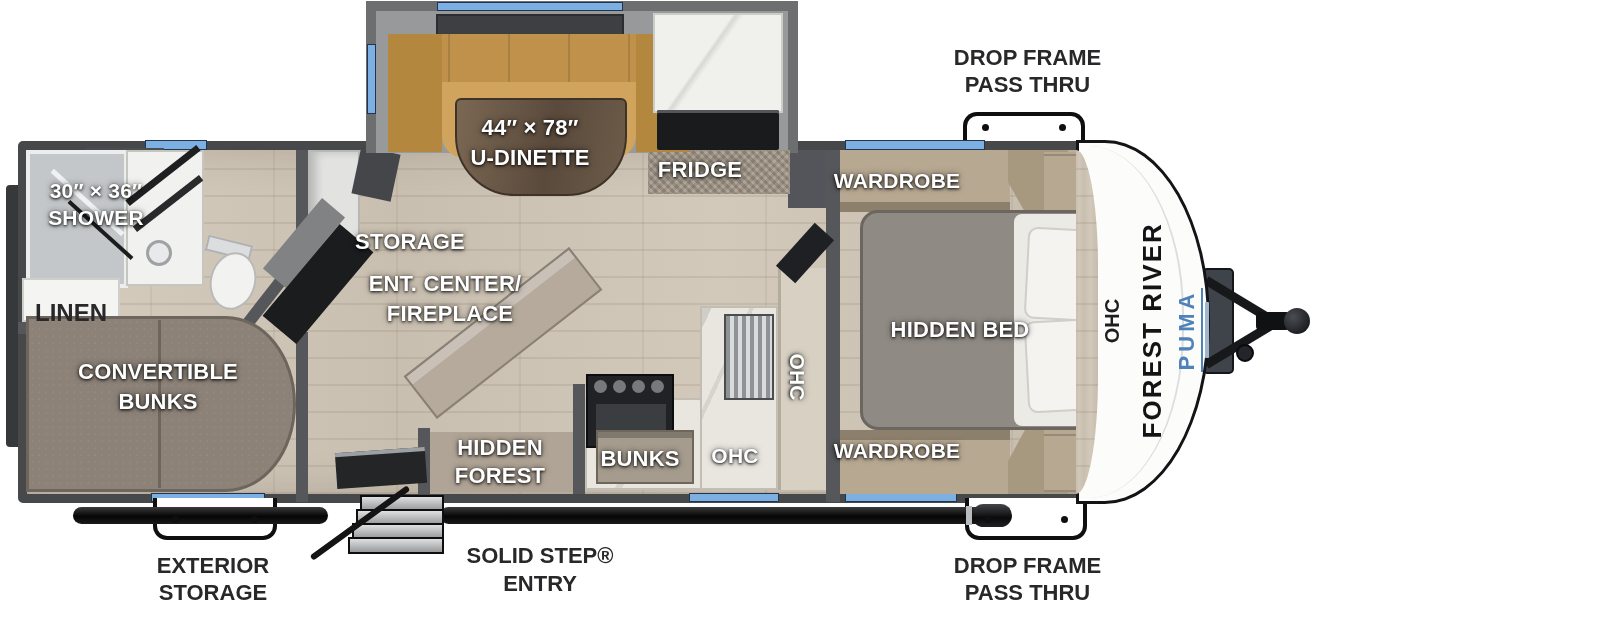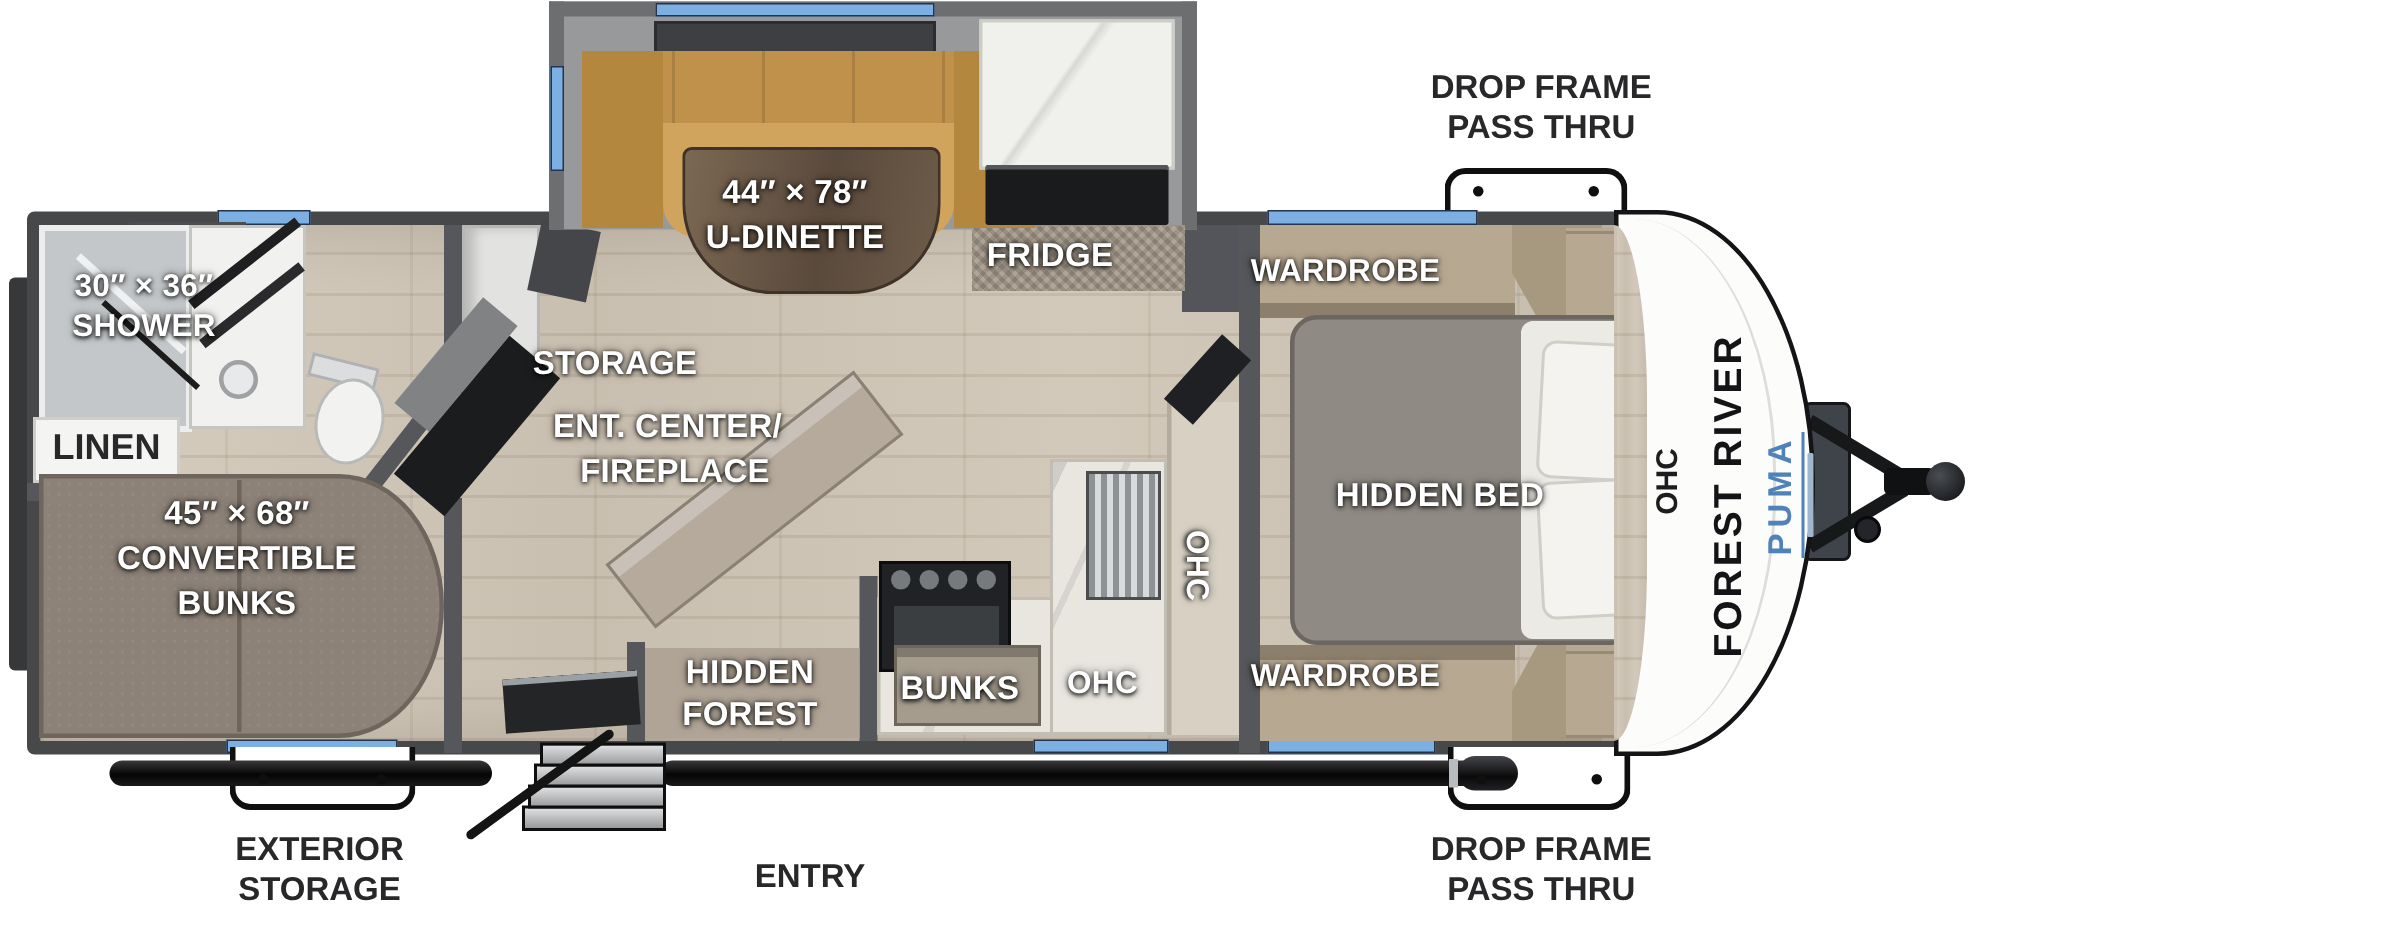--- a/index.html
+++ b/index.html
@@ -147,28 +147,27 @@
 
   <div class="abs" style="left:1202px;top:268px;width:32px;height:106px;background:#3f434a;border:2px solid #15161a;border-radius:5px;z-index:5;"></div>
   <div class="abs" style="left:1201px;top:295px;width:74px;height:9px;background:#17181a;transform:rotate(31deg);z-index:6;"></div>
   <div class="abs" style="left:1201px;top:341px;width:74px;height:9px;background:#17181a;transform:rotate(-31deg);z-index:6;"></div>
   <div class="abs" style="left:1256px;top:312px;width:34px;height:18px;background:#101113;border-radius:4px;z-index:7;"></div>
   <div class="abs" style="left:1284px;top:308px;width:26px;height:26px;border-radius:50%;background:radial-gradient(circle at 35% 35%,#4a4d52,#0c0d0f);z-index:8;"></div>
   <div class="abs" style="left:1236px;top:344px;width:18px;height:18px;border-radius:50%;background:#23252a;border:2px solid #0a0a0c;z-index:7;"></div>
 
   <div class="lbl f21" style="left:26px;top:180px;width:140px;">30″ × 36″</div>
   <div class="lbl f21" style="left:26px;top:207px;width:140px;">SHOWER</div>
-  <div class="lbl-dark f24" style="left:29px;top:286px;width:84px;">LINEN</div>
+  <div class="lbl-dark f24" style="left:29px;top:300px;width:84px;">LINEN</div>
   <div class="lbl f22" style="left:440px;top:116px;width:180px;z-index:40;">44″ × 78″</div>
   <div class="lbl f22" style="left:440px;top:146px;width:180px;z-index:40;">U-DINETTE</div>
   <div class="lbl f22" style="left:630px;top:158px;width:140px;">FRIDGE</div>
   <div class="lbl f22" style="left:340px;top:230px;width:140px;">STORAGE</div>
   <div class="lbl f22" style="left:345px;top:272px;width:200px;">ENT. CENTER/</div>
   <div class="lbl f22" style="left:360px;top:302px;width:180px;">FIREPLACE</div>
-  <div class="lbl f22" style="left:58px;top:330px;width:200px;">45″ × 68″</div>
   <div class="lbl f22" style="left:58px;top:360px;width:200px;">CONVERTIBLE</div>
   <div class="lbl f22" style="left:58px;top:390px;width:200px;">BUNKS</div>
   <div class="lbl f22" style="left:430px;top:436px;width:140px;">HIDDEN</div>
   <div class="lbl f22" style="left:430px;top:464px;width:140px;">FOREST</div>
   <div class="lbl f22" style="left:585px;top:447px;width:110px;">BUNKS</div>
   <div class="lbl f21" style="left:695px;top:445px;width:80px;">OHC</div>
   <div class="lbl f21" style="left:767px;top:366px;width:60px;transform:rotate(90deg);">OHC</div>
   <div class="lbl f21" style="left:812px;top:170px;width:170px;">WARDROBE</div>
   <div class="lbl f21" style="left:812px;top:440px;width:170px;">WARDROBE</div>
   <div class="lbl f22" style="left:860px;top:318px;width:200px;">HIDDEN BED</div>
@@ -180,15 +179,16 @@
     <div style="width:84px;height:2px;background:#4e82b8;margin:3px auto 2px;"></div>
     <div style="width:56px;height:4px;background:#9fb6cf;margin:0 auto;border-radius:1px;"></div>
   </div>
 
   <div class="lbl-dark f22" style="left:940px;top:46px;width:175px;">DROP FRAME</div>
   <div class="lbl-dark f22" style="left:940px;top:73px;width:175px;">PASS THRU</div>
   <div class="lbl-dark f22" style="left:940px;top:554px;width:175px;">DROP FRAME</div>
   <div class="lbl-dark f22" style="left:940px;top:581px;width:175px;">PASS THRU</div>
   <div class="lbl-dark f22" style="left:123px;top:554px;width:180px;">EXTERIOR</div>
   <div class="lbl-dark f22" style="left:123px;top:581px;width:180px;">STORAGE</div>
+  <div class="lbl-dark f22" style="left:450px;top:544px;width:180px;">SOLID STEP®</div>
   <div class="lbl-dark f22" style="left:450px;top:572px;width:180px;">ENTRY</div>
 
 </div>
 
 </body></html>

